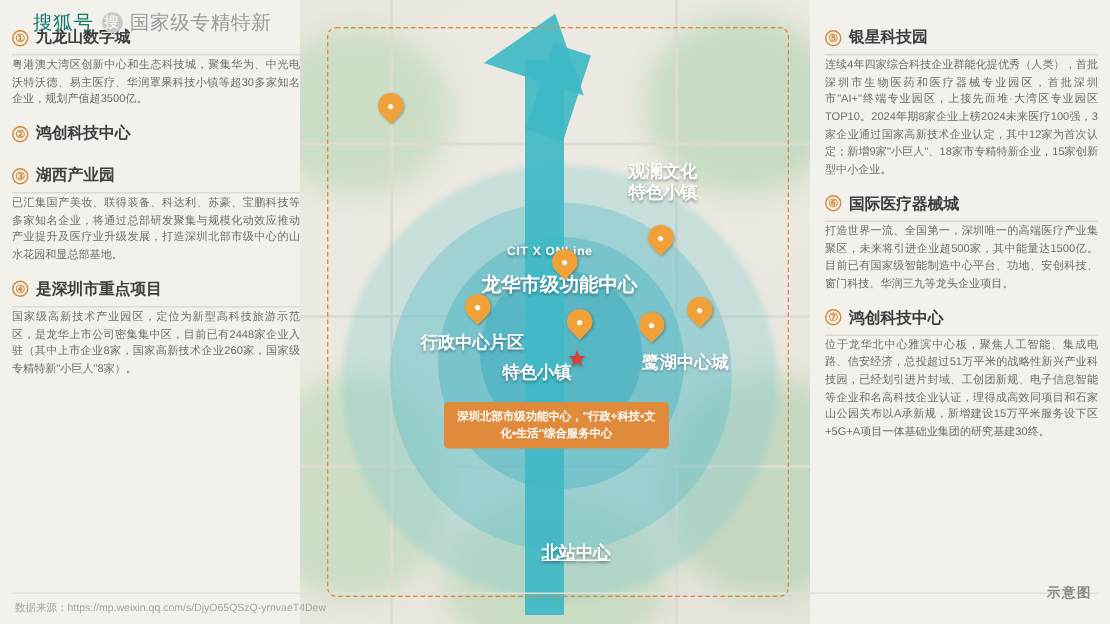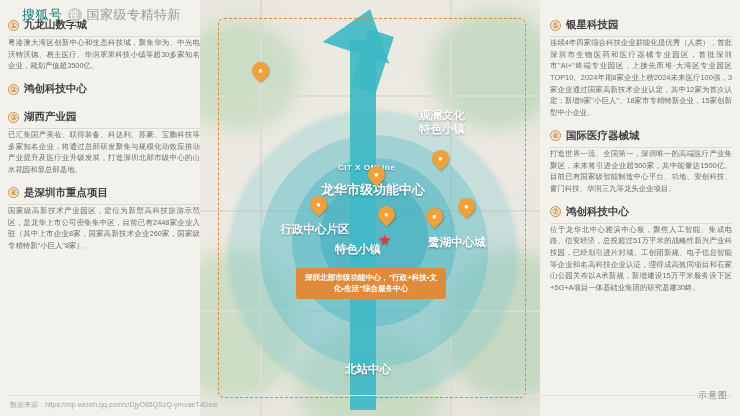--- a/index.html
+++ b/index.html
@@ -154,21 +154,21 @@
   .pin i {
     transform:rotate(45deg); color:#fff; font-size:8px; font-style:normal;
   }
   .star {
     position:absolute; color:#e23c2e; font-size:15px; line-height:1;
     text-shadow:0 1px 2px rgba(0,0,0,0.3);
   }
 
   .legend-note {
     position:absolute; right:12px; bottom:14px;
-    font-size:9px; color:#8a8a8a; letter-spacing:1px;
+    font-size:9px; color:#8a8a8a; letter-spacing:1px;font-weight:bold;
   }
   .source {
     position:absolute; left:10px; bottom:6px;
     font-size:7px; color:#a4a4a4;
   }
   .footer-rule {
     position:absolute; left:8px; right:8px; bottom:20px;
     border-top:1px solid #e2e0d9;
   }
 </style>
@@ -271,21 +271,21 @@
     <div class="arrow-head"></div>
 
     <div class="dashed-boundary"></div>
 
     <div class="maplabel ml-lg" style="left:78px;top:182px;width:190px;">龙华市级功能中心</div>
     <div class="maplabel ml-md" style="left:198px;top:108px;width:88px;white-space:pre-line;">观澜文化
 特色小镇</div>
     <div class="maplabel ml-md" style="left:60px;top:222px;width:110px;">行政中心片区</div>
     <div class="maplabel ml-md" style="left:108px;top:242px;width:100px;">特色小镇</div>
     <div class="maplabel ml-md" style="left:212px;top:235px;width:90px;">鹭湖中心城</div>
-    <div class="maplabel ml-md" style="left:120px;top:362px;width:96px;">北站中心</div>
+    <div class="maplabel ml-md" style="left:136px;top:362px;width:96px;text-decoration:underline;">北站中心</div>
 
     <div class="cit-box">
       <span>CIT X ONLine</span>
     </div>
 
     <div class="callout">深圳北部市级功能中心，"行政+科技•文化•生活"综合服务中心</div>
 
     <div class="pin" style="left:52px;top:62px;">
         <i>●</i>
       </div>

